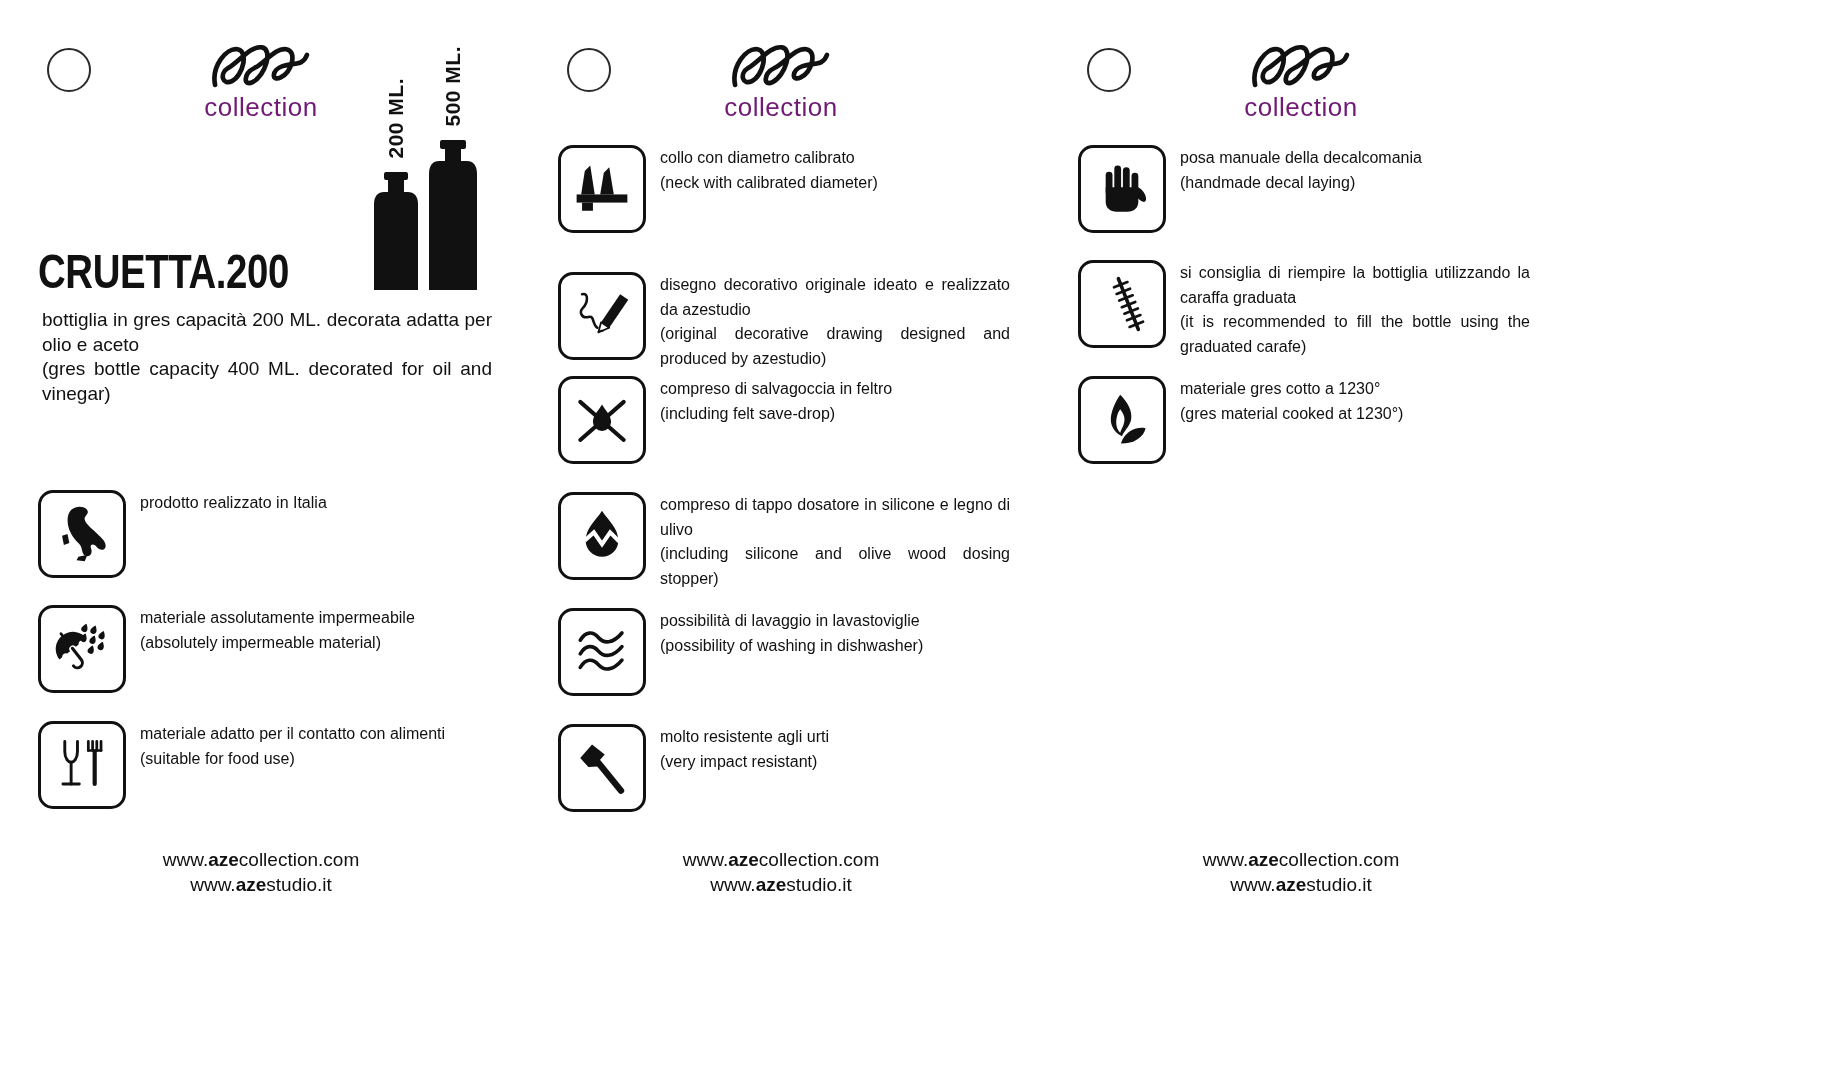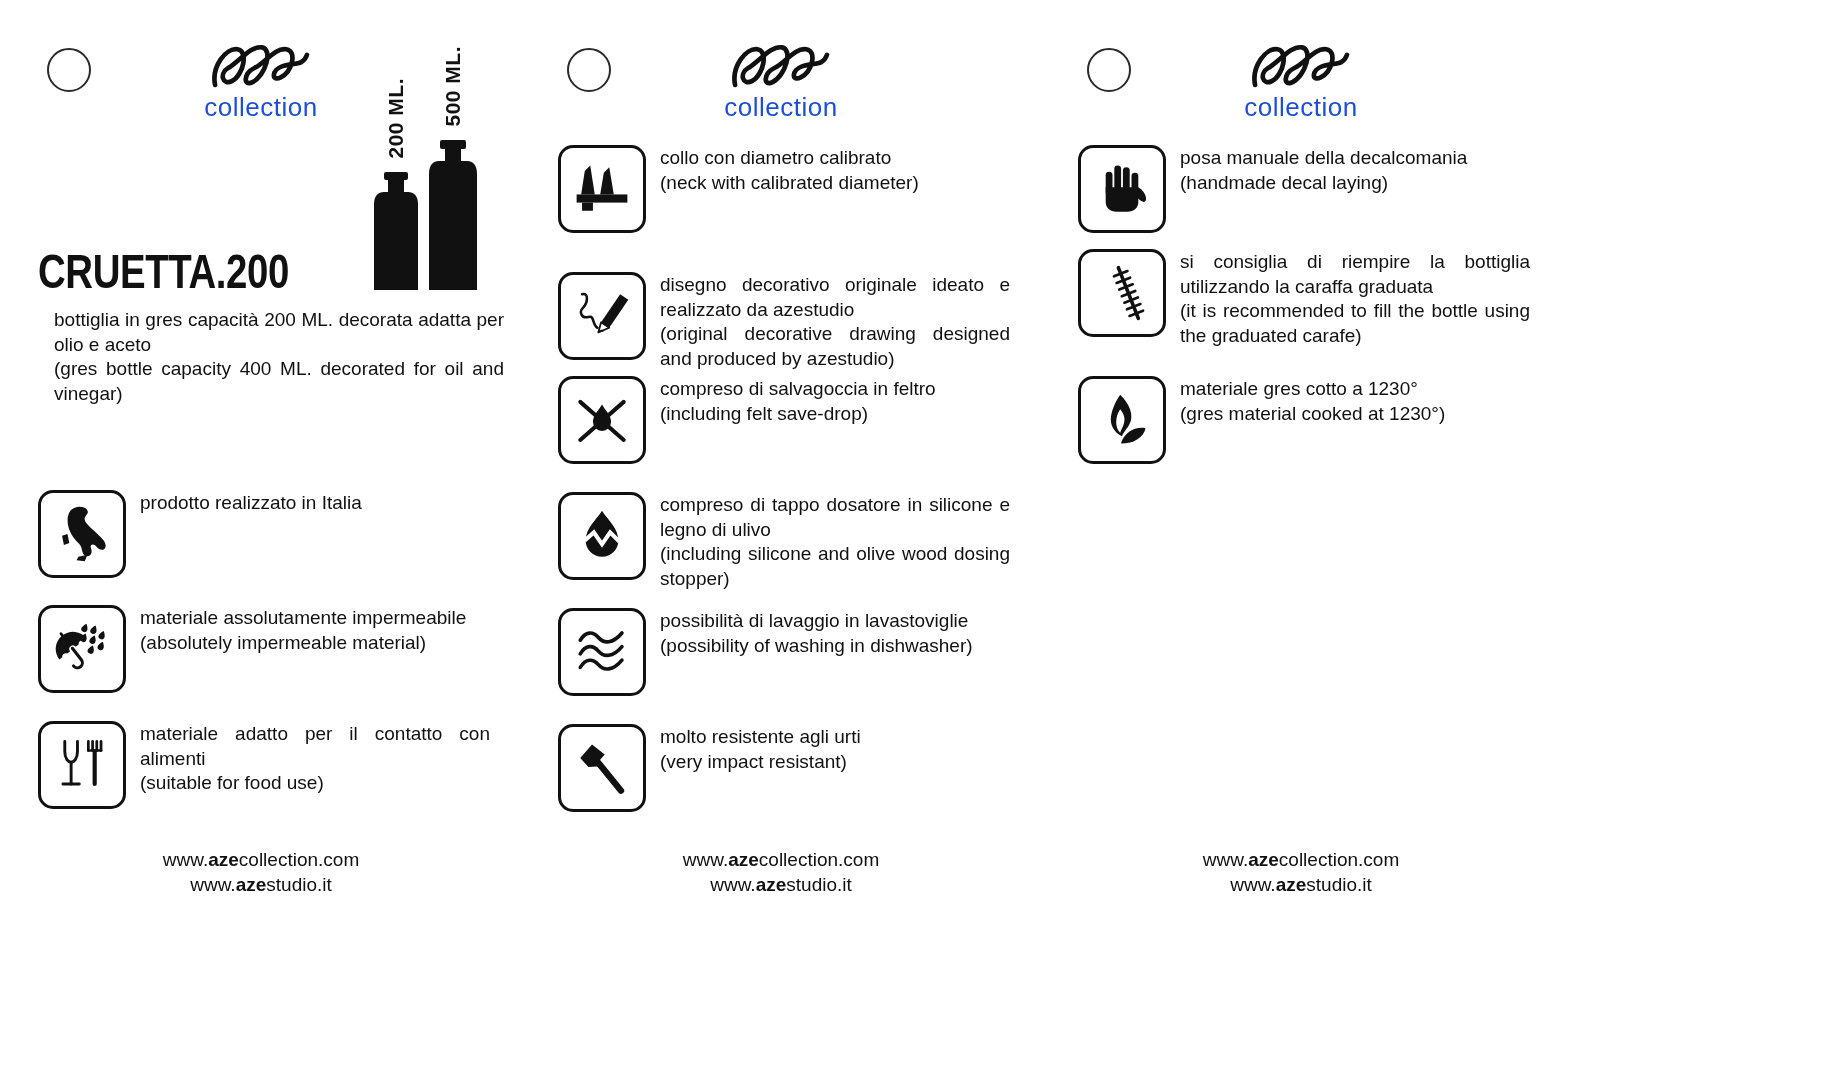--- a/index.html
+++ b/index.html
@@ -5,37 +5,37 @@
   html,body{margin:0;padding:0;background:#fff;}
   .canvas{position:relative;width:1848px;height:1080px;background:#ffffff;overflow:hidden;
           font-family:"Liberation Sans", sans-serif;color:#111;}
   .tag{position:absolute;top:0;width:452px;height:1080px;}
   #t1{left:38px;} #t2{left:558px;} #t3{left:1078px;}
 
   .hole{position:absolute;top:48px;left:9px;width:40px;height:40px;border:2px solid #2a2a2a;border-radius:50%;}
 
   .logo{position:absolute;top:38px;left:0;width:446px;text-align:center;}
   .logo svg{display:block;margin:0 auto;}
-  .logo .collection{font-size:26px;letter-spacing:0.5px;margin-top:-6px;color:#1d4ed8;}
+  .logo .collection{font-size:26px;letter-spacing:0.5px;margin-top:-6px;color:#701a75;}
 
   
   .bottles{position:absolute;top:46px;left:336px;height:244px;display:flex;align-items:flex-end;gap:11px;}
   .bottle{display:flex;flex-direction:column;align-items:center;}
   .bottle .ml{writing-mode:vertical-rl;transform:rotate(180deg);font-weight:700;font-size:21px;
               letter-spacing:0.5px;margin-bottom:13px;white-space:nowrap;}
 
   .title{position:absolute;top:244px;left:0;font-size:48px;font-weight:700;letter-spacing:-0.5px;
          transform:scaleX(0.80);transform-origin:left center;white-space:nowrap;}
 
-  .desc{position:absolute;top:308px;left:16px;width:450px;font-size:19px;line-height:24.5px;text-align:justify;}
+  .desc{position:absolute;top:308px;left:4px;width:450px;font-size:19px;line-height:24.5px;text-align:justify;}
 
   .row{position:absolute;left:0;width:452px;display:flex;gap:14px;}
   .iconbox{flex:0 0 auto;width:82px;height:82px;border:3px solid #111;border-radius:15px;
            display:flex;align-items:center;justify-content:center;background:#fff;}
-  .rowtext{flex:1;font-size:19px;line-height:24.5px;text-align:justify;padding-top:1px;}
+  .rowtext{flex:1;font-size:16px;line-height:24.5px;text-align:justify;padding-top:1px;}
 
   .footer{position:absolute;top:822px;left:0;width:446px;text-align:center;font-size:19px;line-height:25px;margin-top:25px;}
   .footer b{font-weight:700;}
 
   .ink{fill:#111;}
   .stroke{fill:none;stroke:#111;stroke-linecap:round;stroke-linejoin:round;}
 </style>
 </head>
 <body>
 
@@ -261,21 +261,21 @@
           <ellipse class="ink" cx="52" cy="38" rx="4.6" ry="9.5" transform="rotate(-35 52 38)"></ellipse>
           <path class="ink" d="M14,30 L50,30 L50,46 C50,53 45,57 38,57 L26,57 C19,57 14,53 14,46 Z"></path>
         </svg>
       </div>
       <div class="rowtext">
         <div>posa manuale della decalcomania</div>
         <div>(handmade decal laying)</div>
       </div>
     </div>
 
-    <div class="row" style="top:249px;">
+    <div class="row" style="top:260px;">
       <div class="iconbox">
         <svg width="58" height="58" viewBox="0 0 64 64">
           <path class="stroke" stroke-width="4" d="M28,4 L50,60"></path>
           <g class="stroke" stroke-width="3">
             <path d="M23.2,13.6 L38,7.8"></path>
             <path d="M26.1,20.9 L40.9,15.1"></path>
             <path d="M29,28.2 L43.8,22.4"></path>
             <path d="M31.8,35.5 L46.6,29.7"></path>
             <path d="M34.7,42.7 L49.5,36.9"></path>
             <path d="M37.5,50 L52.3,44.2"></path>

